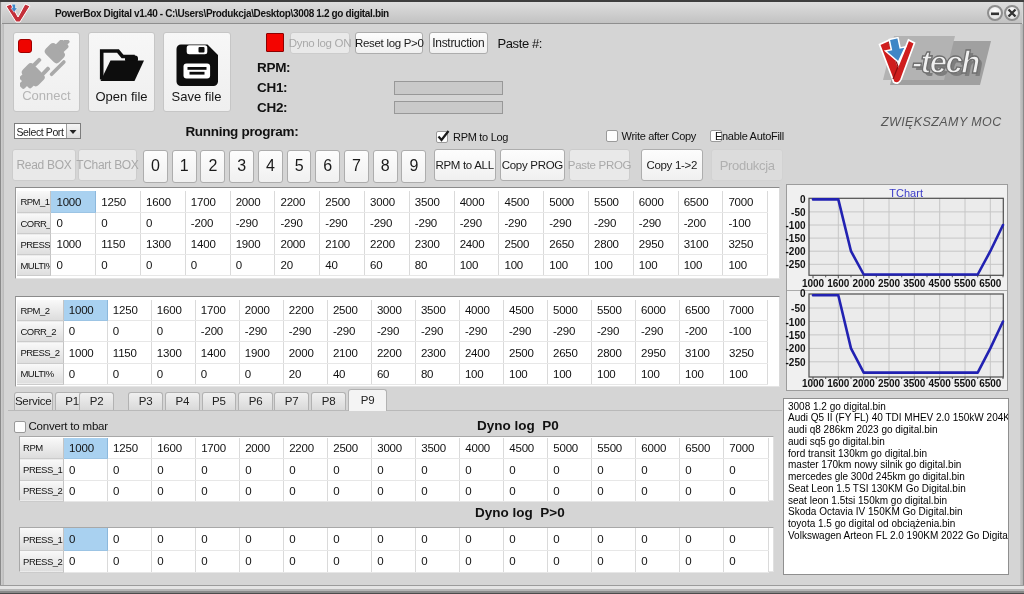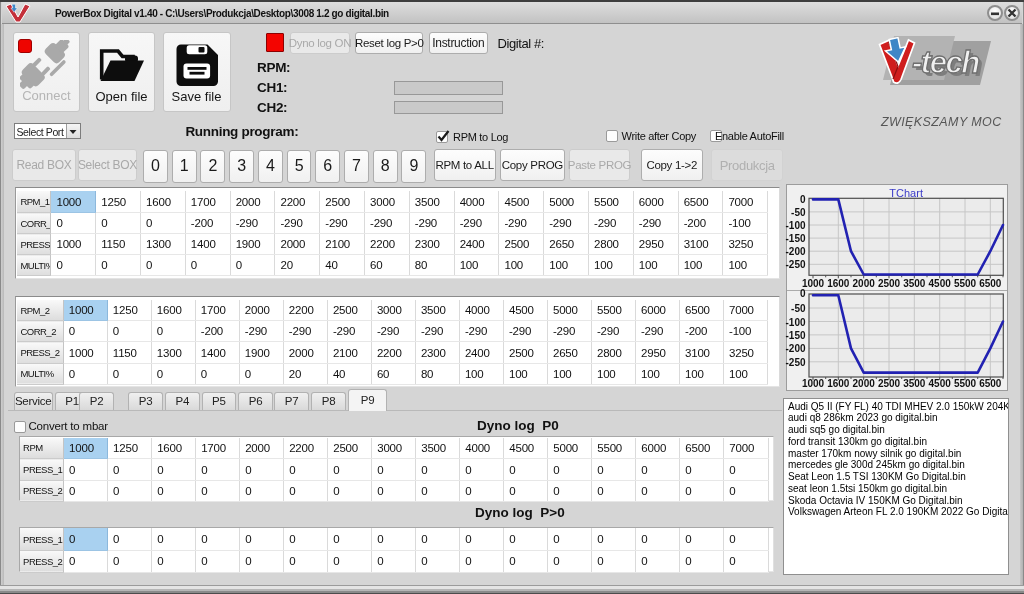--- a/index.html
+++ b/index.html
@@ -99,38 +99,38 @@
 <div class="abs" style="left:13.5px;top:122.5px;width:67px;height:16.5px;background:#fff;border:1px solid #7d7d7d"></div>
 <div class="abs" style="left:16.5px;top:126px;font-size:10.5px;color:#222;letter-spacing:-0.4px">Select Port</div>
 <div class="abs" style="left:66px;top:123.5px;width:13.5px;height:14.5px;background:linear-gradient(#f5f5f5,#dcdcdc);border-left:1px solid #9d9d9d"></div>
 <svg class="abs" style="left:66px;top:123.5px" width="14" height="15">
     <path d="M3.5 6 h7 l-3.5 4 z" fill="#222"></path>
   </svg>
 <div class="abs" style="left:266.3px;top:33.3px;width:18.2px;height:18.3px;background:#f40400;border:1px solid #8d0000;border-radius:1px"></div>
 <div class="abs btn dis" style="left:289.9px;top:31.5px;width:60.2px;height:22.5px;font-size:11.5px">Dyno log ON</div>
 <div class="abs btn" style="left:355.4px;top:31.5px;width:67.8px;height:22.5px;font-size:11.5px">Reset log P&gt;0</div>
 <div class="abs btn" style="left:428.5px;top:31.5px;width:59.6px;height:22.5px;font-size:12px">Instruction</div>
-<div class="abs" style="left:497.5px;top:35.5px;font-size:13px;color:#111;letter-spacing:-0.4px">Digital #:</div>
+<div class="abs" style="left:497.5px;top:35.5px;font-size:13px;color:#111;letter-spacing:-0.4px">Paste #:</div>
 <div class="abs lbl" style="left:257px;top:59.5px">RPM:</div>
 <div class="abs lbl" style="left:257px;top:79.8px">CH1:</div>
 <div class="abs lbl" style="left:257px;top:99.5px">CH2:</div>
 <div class="abs" style="left:394px;top:81.3px;width:109px;height:13.4px;background:#c9c9c9;border:1px solid #989898"></div>
 <div class="abs" style="left:394px;top:100.8px;width:109px;height:13px;background:#c9c9c9;border:1px solid #989898"></div>
 <div class="abs lbl" style="left:185.4px;top:123.5px">Running program:</div>
 <div class="abs cb" style="left:436.2px;top:130.8px"></div>
 <svg class="abs" style="left:434px;top:126px" width="20" height="20">
     <path d="M4.5 10.5 l3 3.5 l7 -9" fill="none" stroke="#1a1a1a" stroke-width="2.2"></path>
   </svg>
 <div class="abs cbt" style="left:453px;top:130.8px">RPM to Log</div>
 <div class="abs cb" style="left:605.5px;top:130.4px"></div>
 <div class="abs cbt" style="left:621.5px;top:130.4px">Write after Copy</div>
 <div class="abs cb" style="left:709.5px;top:130.4px"></div>
 <div class="abs cbt" style="left:715px;top:130.4px">Enable AutoFill</div>
 <div class="abs btn dis" style="left:12.2px;top:149.2px;width:63.5px;height:32px;font-size:12px">Read BOX</div>
-<div class="abs btn dis" style="left:78.1px;top:149.2px;width:58.6px;height:32px;font-size:12px">Select BOX</div>
+<div class="abs btn dis" style="left:78.1px;top:149.2px;width:58.6px;height:32px;font-size:12px">TChart BOX</div>
 <div class="abs btn" style="left:142.9px;top:149.5px;width:24.9px;height:33.5px;font-size:16px">0</div>
 <div class="abs btn" style="left:171.62px;top:149.5px;width:24.9px;height:33.5px;font-size:16px">1</div>
 <div class="abs btn" style="left:200.34px;top:149.5px;width:24.9px;height:33.5px;font-size:16px">2</div>
 <div class="abs btn" style="left:229.06px;top:149.5px;width:24.9px;height:33.5px;font-size:16px">3</div>
 <div class="abs btn" style="left:257.78px;top:149.5px;width:24.9px;height:33.5px;font-size:16px">4</div>
 <div class="abs btn" style="left:286.5px;top:149.5px;width:24.9px;height:33.5px;font-size:16px">5</div>
 <div class="abs btn" style="left:315.22px;top:149.5px;width:24.9px;height:33.5px;font-size:16px">6</div>
 <div class="abs btn" style="left:343.94px;top:149.5px;width:24.9px;height:33.5px;font-size:16px">7</div>
 <div class="abs btn" style="left:372.66px;top:149.5px;width:24.9px;height:33.5px;font-size:16px">8</div>
 <div class="abs btn" style="left:401.38px;top:149.5px;width:24.9px;height:33.5px;font-size:16px">9</div>
@@ -536,22 +536,24 @@
 <div class="abs" style="left:912px;top:45px;font-size:31px;font-weight:bold;font-style:italic;color:#f0f0f0;letter-spacing:-1.5px;-webkit-text-stroke:1.3px #6e6e6e;white-space:nowrap">-tech</div>
 <svg class="abs" style="left:877px;top:37px" width="40" height="50">
 <path d="M2.5 7.5 L11.5 3.5 L21 29 L31.5 3 L37.5 6 L24 42.5 Q21.5 48 16.5 45 L15.5 41.5 Z" fill="#cf1d1d" stroke="#ffffff" stroke-width="1.7"></path>
 <path d="M11.5 4.5 L21 29.5 L16 42" fill="none" stroke="#901010" stroke-width="1.3"></path>
 </svg>
 <svg class="abs" style="left:883px;top:37px" width="27" height="29">
 <path d="M8.5 1.5 H17.5 V12 H23 L12.8 25.5 L2.5 12 H8.5 Z" fill="#3e86c6" stroke="#ffffff" stroke-width="1.5" transform="rotate(-12 12 13)"></path>
 </svg>
 <div class="abs" style="left:881px;top:115px;font-size:12.5px;font-style:italic;color:#565656;letter-spacing:0.4px;white-space:nowrap;transform:scaleY(1.05)">ZWIĘKSZAMY MOC</div>
 <div class="abs filelist">
+    <div>3008 1.2 go digital.bin</div>
     <div>Audi Q5 II (FY FL) 40 TDI MHEV 2.0 150kW 204KM (</div>
     <div>audi q8 286km 2023 go digital.bin</div>
     <div>audi sq5 go digital.bin</div>
     <div>ford transit 130km go digital.bin</div>
     <div>master 170km nowy silnik go digital.bin</div>
     <div>mercedes gle 300d 245km go digital.bin</div>
     <div>Seat Leon 1.5 TSI 130KM Go Digital.bin</div>
     <div>seat leon 1.5tsi 150km go digital.bin</div>
     <div>Skoda Octavia IV 150KM Go Digital.bin</div>
+    <div>toyota 1.5 go digital od obciążenia.bin</div>
     <div>Volkswagen Arteon FL 2.0 190KM 2022 Go Digital Au</div>
   </div>
 </body></html>

